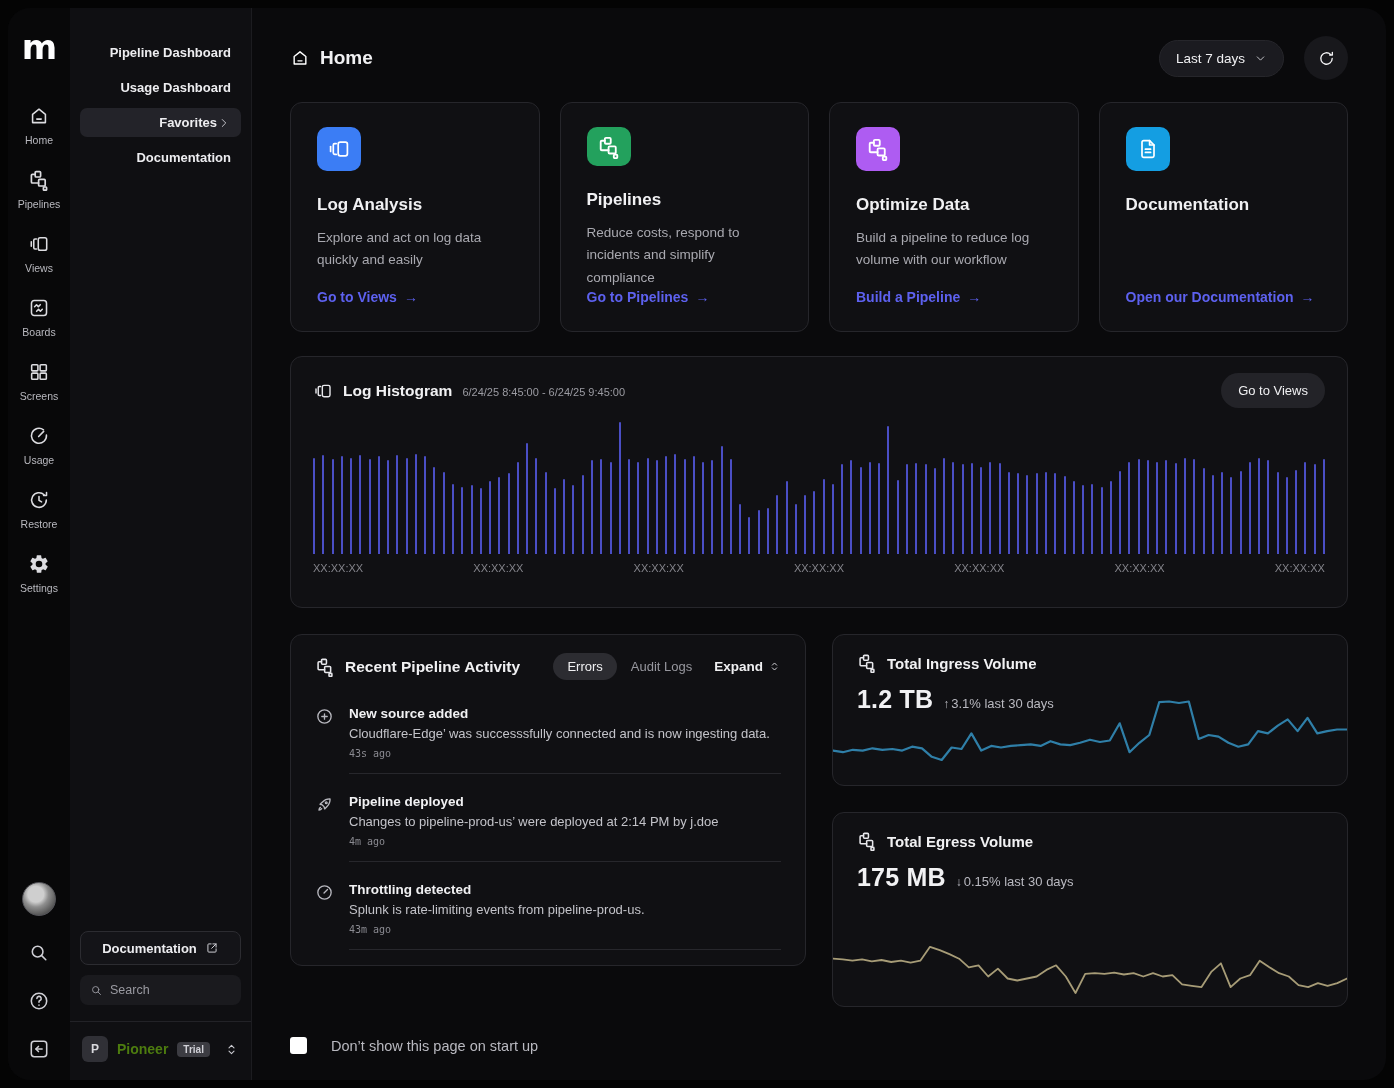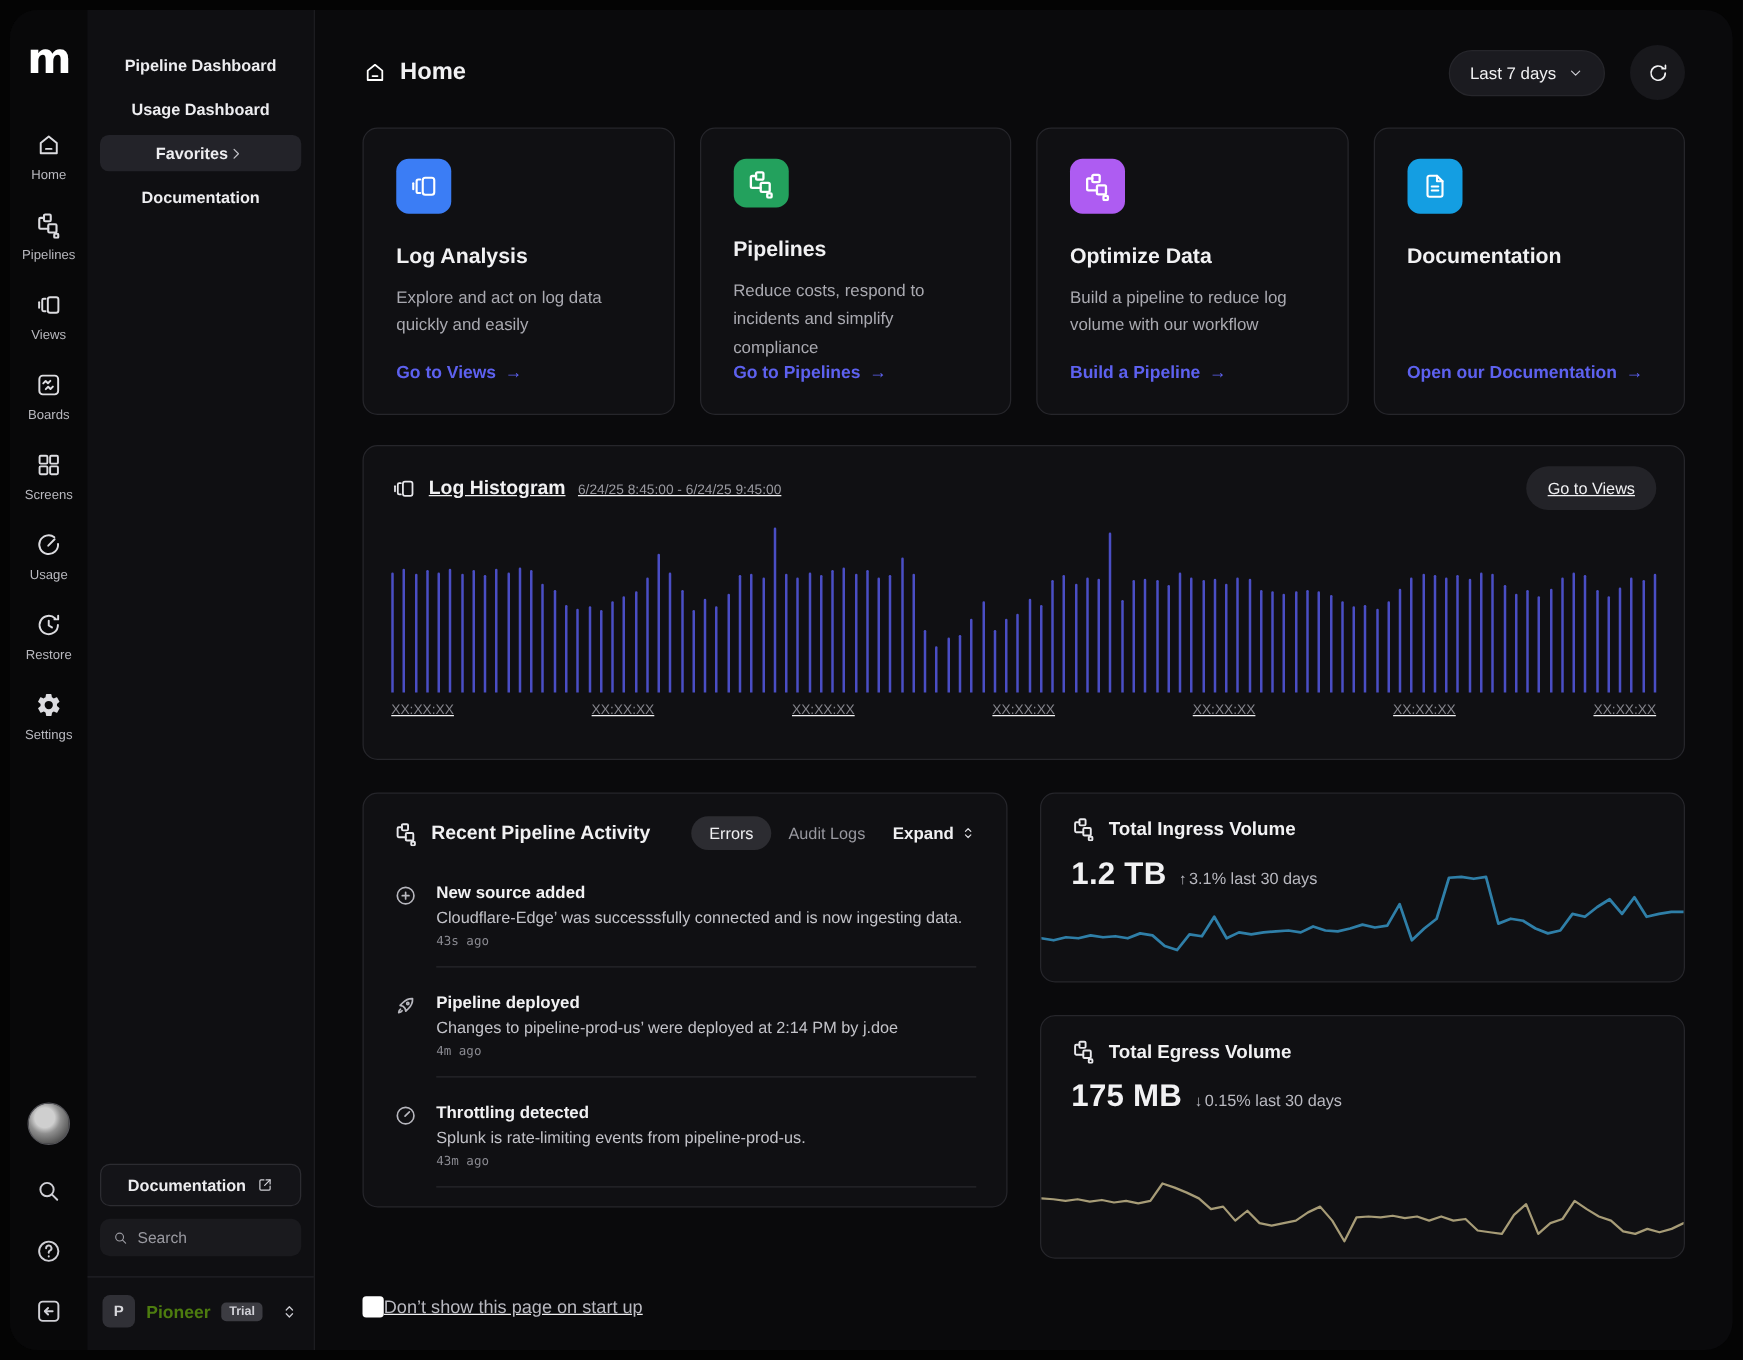--- a/index.html
+++ b/index.html
@@ -14,21 +14,21 @@
   .rail-ic { width:24px; height:24px; color:#dcdce0; display:flex; align-items:center; justify-content:center; }
   .rail-ic svg { width:22px; height:22px; }
   .rail-lb { font-size:10.5px; color:#b9b9bf; }
   .rail-bottom { margin-top:auto; display:flex; flex-direction:column; align-items:center; gap:26px; }
   .avatar { width:34px; height:34px; border-radius:50%; background:radial-gradient(circle at 40% 35%, #cfcfcf 0 28%, #8f8f8f 45%, #4e4e4e 78%, #303030 100%); border:1px solid #55555a; }
   .rail-btn { color:#cfcfd5; width:22px; height:22px; }
   .rail-btn svg { width:22px; height:22px; }
 
   
   .side { width:182px; background:#0f0f12; border-right:1px solid #1c1c20; display:flex; flex-direction:column; padding:30px 10px 16px; flex-shrink:0; }
-  .side-item { display:flex; align-items:center; justify-content:center; padding:7px 10px; border-radius:7px; font-size:13px; font-weight:700; color:#ededf0; margin-bottom:6px; cursor:pointer; }
+  .side-item { display:flex; align-items:center; justify-content:flex-end; padding:7px 10px; border-radius:7px; font-size:13px; font-weight:700; color:#ededf0; margin-bottom:6px; cursor:pointer; }
   .side-item.active { background:#232329; }
   .side-item .chev { width:14px; height:14px; color:#c2c2c8; }
   .side-bottom { margin-top:auto; }
   .doc-btn { display:flex; align-items:center; justify-content:center; gap:8px; height:34px; background:#141418; border:1px solid #2c2c31; border-radius:8px; font-size:13px; font-weight:600; color:#ececef; cursor:pointer; margin-bottom:10px; }
   .doc-btn svg { width:14px; height:14px; color:#cfcfd5; }
   .search-box { display:flex; align-items:center; gap:7px; height:30px; background:#1a1a1e; border-radius:8px; padding:0 10px; margin-bottom:16px; }
   .search-box svg { width:13px; height:13px; color:#9a9aa1; flex-shrink:0; }
   .search-box input { background:transparent; border:none; outline:none; color:#e6e6ea; font-size:12.5px; width:100%; font-family:inherit; }
   .search-box input::placeholder { color:#9a9aa1; }
   .side-divider { height:1px; background:#222227; margin:0 -10px 12px; }
@@ -51,21 +51,21 @@
 
   .cards { display:grid; grid-template-columns:repeat(4,1fr); gap:20px; margin-top:22px; }
   .card { background:#101013; border:1px solid #26262b; border-radius:12px; padding:24px 26px 26px; height:230px; display:flex; flex-direction:column; }
   .card-ic { width:44px; height:44px; border-radius:10px; display:flex; align-items:center; justify-content:center; color:#fff; }
   .card-ic svg { width:24px; height:24px; }
   .card-title { font-size:17px; font-weight:700; margin-top:24px; }
   .card-desc { font-size:13.5px; color:#a9a9b0; line-height:1.65; margin-top:12px; }
   .card-link { margin-top:auto; font-size:14px; font-weight:600; color:#5d61ef; display:flex; align-items:center; gap:7px; cursor:pointer; }
 
   .panel { background:#101013; border:1px solid #26262b; border-radius:12px; }
-  .hist-panel { margin-top:24px; padding:16px 22px 12px; height:252px;text-decoration:underline; }
+  .hist-panel { margin-top:24px; padding:16px 22px 12px; height:252px; }
   .panel-head { display:flex; align-items:center; }
   .panel-head-ic { width:20px; height:20px; color:#e8e8ec; margin-right:10px; flex-shrink:0; }
   .panel-head-ic svg { width:20px; height:20px; }
   .hist-title { font-size:15.5px; font-weight:700; }
   .hist-range { font-size:11px; color:#9b9ba2; margin-left:10px; position:relative; top:1px; }
   .hist-btn { margin-left:auto; background:#232328; border-radius:18px; padding:10px 17px; font-size:13px; color:#f0f0f2; cursor:pointer; }
   .hist-bars { height:132px; margin-top:14px; display:flex; align-items:flex-end; justify-content:space-between; }
   .bar { width:2px; background:#4a4ec5; border-radius:1px 1px 0 0; }
   .hist-axis { display:flex; justify-content:space-between; margin-top:8px; font-size:11px; color:#84848b; }
 
@@ -92,21 +92,21 @@
   .vol-panel { position:relative; padding:18px 24px; overflow:hidden; }
   .vol-panel.ingress { height:152px; }
   .vol-panel.egress { height:195px; }
   .vol-title { font-size:15px; font-weight:700; }
   .vol-num-row { display:flex; align-items:baseline; gap:10px; margin-top:12px; position:relative; z-index:2; }
   .vol-num { font-size:25px; font-weight:700; letter-spacing:.2px;text-align:center; }
   .vol-delta { font-size:13px; color:#b9b9c0; }
   .vol-delta .arr { font-size:12px; margin-right:2px; }
   .sparkline { position:absolute; left:0; right:0; bottom:8px; width:100%; display:block; z-index:1; }
 
-  .startup-row { display:flex; align-items:center; gap:0; margin-top:30px; cursor:pointer;text-decoration:underline; }
+  .startup-row { display:flex; align-items:center; gap:24px; margin-top:30px; cursor:pointer; }
   .checkbox { width:17px; height:17px; background:#fff; border-radius:3px; }
   .startup-label { font-size:14.5px; color:#b9b9c0; }
 
   svg { fill:none; stroke:currentColor; stroke-width:1.7; stroke-linecap:round; stroke-linejoin:round; }
   svg.filled { fill:currentColor; stroke:none; }
 </style>
 </head>
 <body>
 
 <div class="window">

